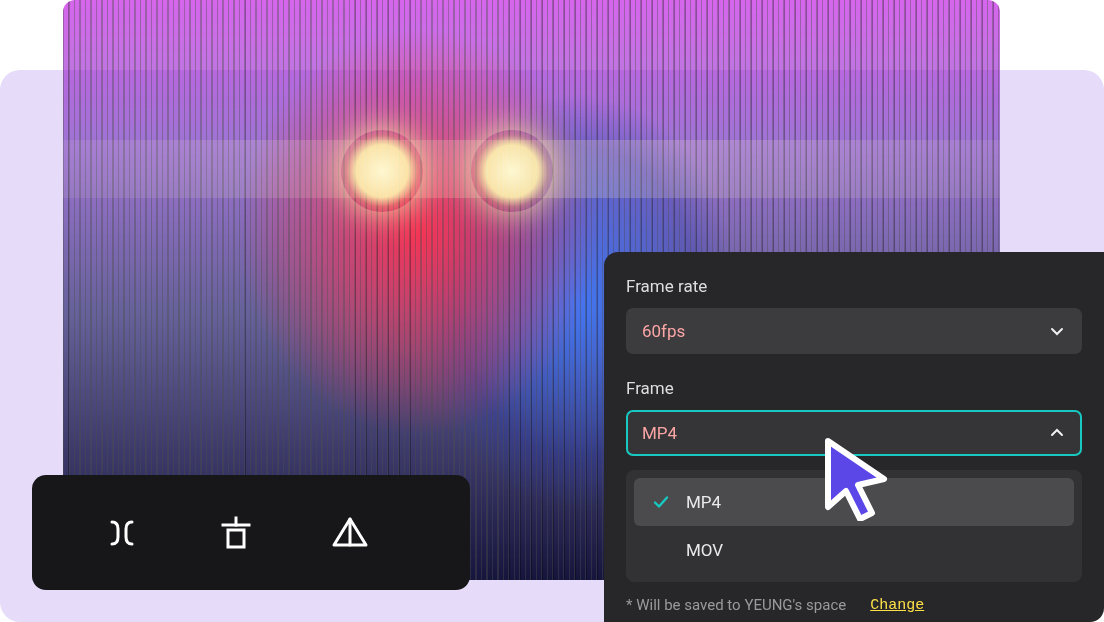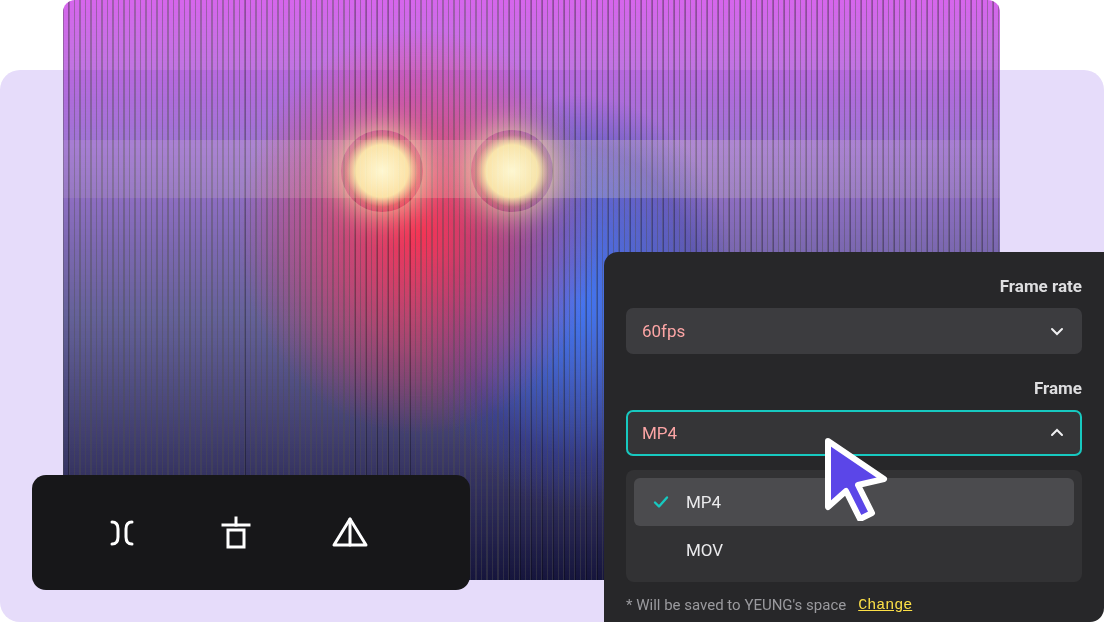--- a/index.html
+++ b/index.html
@@ -96,22 +96,21 @@
     height: 370px;
     background: #272729;
     border-radius: 14px 0 14px 0;
     padding: 24px 22px 0 22px;
     color: #e6e6e8;
   }
   .label {
     font-size: 17px;
     color: #dedee0;
     margin-bottom: 12px;
-    font-weight: 700;
-    text-align: right;
+    font-weight: 400;
   }
   .select {
     width: 100%;
     height: 46px;
     background: #3c3c3f;
     border-radius: 7px;
     display: flex;
     align-items: center;
     justify-content: space-between;
     padding: 0 16px;
@@ -148,21 +147,21 @@
   .option.sel { background: #4b4b4e; }
   .check { width: 18px; display:flex; color: #17c9c0; }
   .check.hidden { visibility: hidden; }
 
   .footnote {
     margin-top: 14px;
     font-size: 15px;
     color: #9a9a9e;
     display: flex;
     align-items: center;
-    gap: 12px;
+    gap: 24px;
   }
   .change-link {
     color: #fde047;
     text-decoration: underline;
     cursor: pointer;
     font-family: Liberation Mono, monospace;
   }
 
   .cursor {
     position: absolute;

